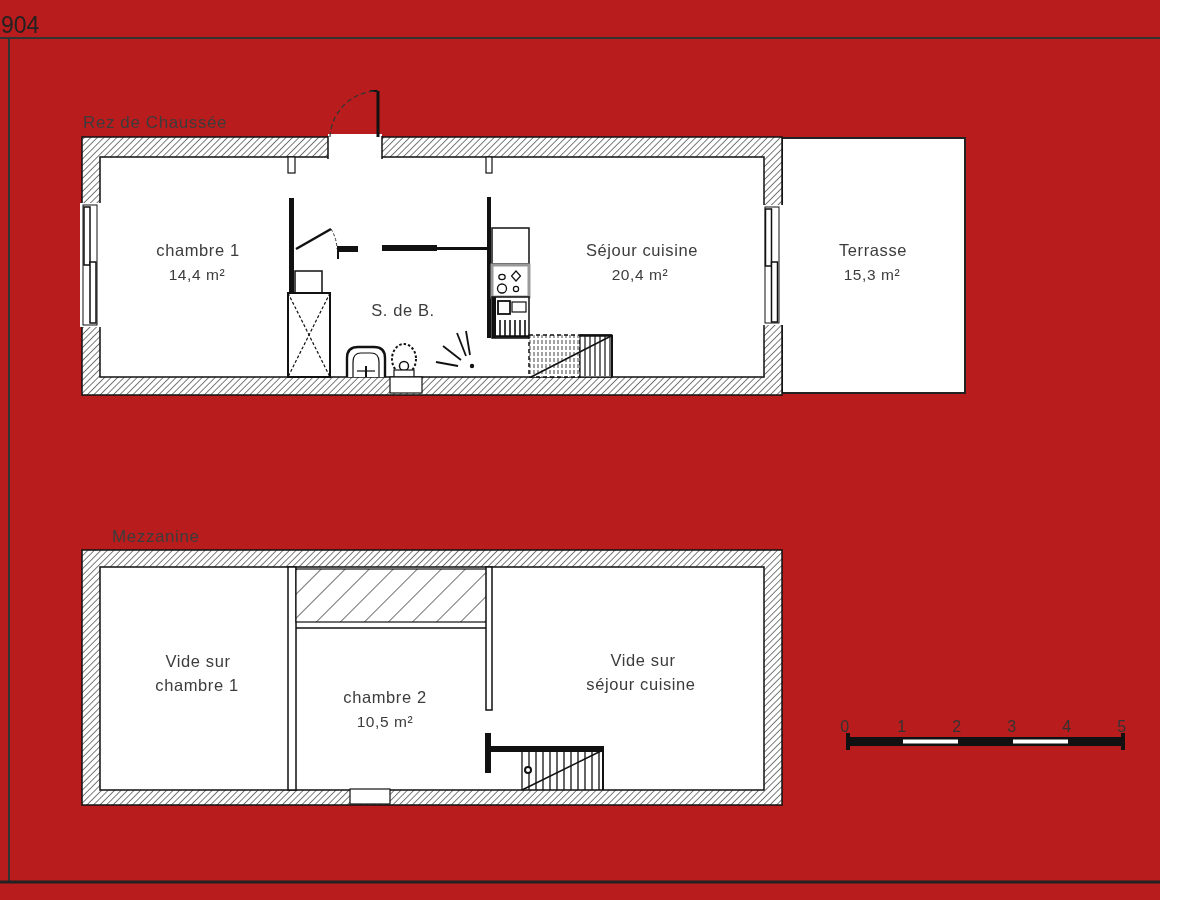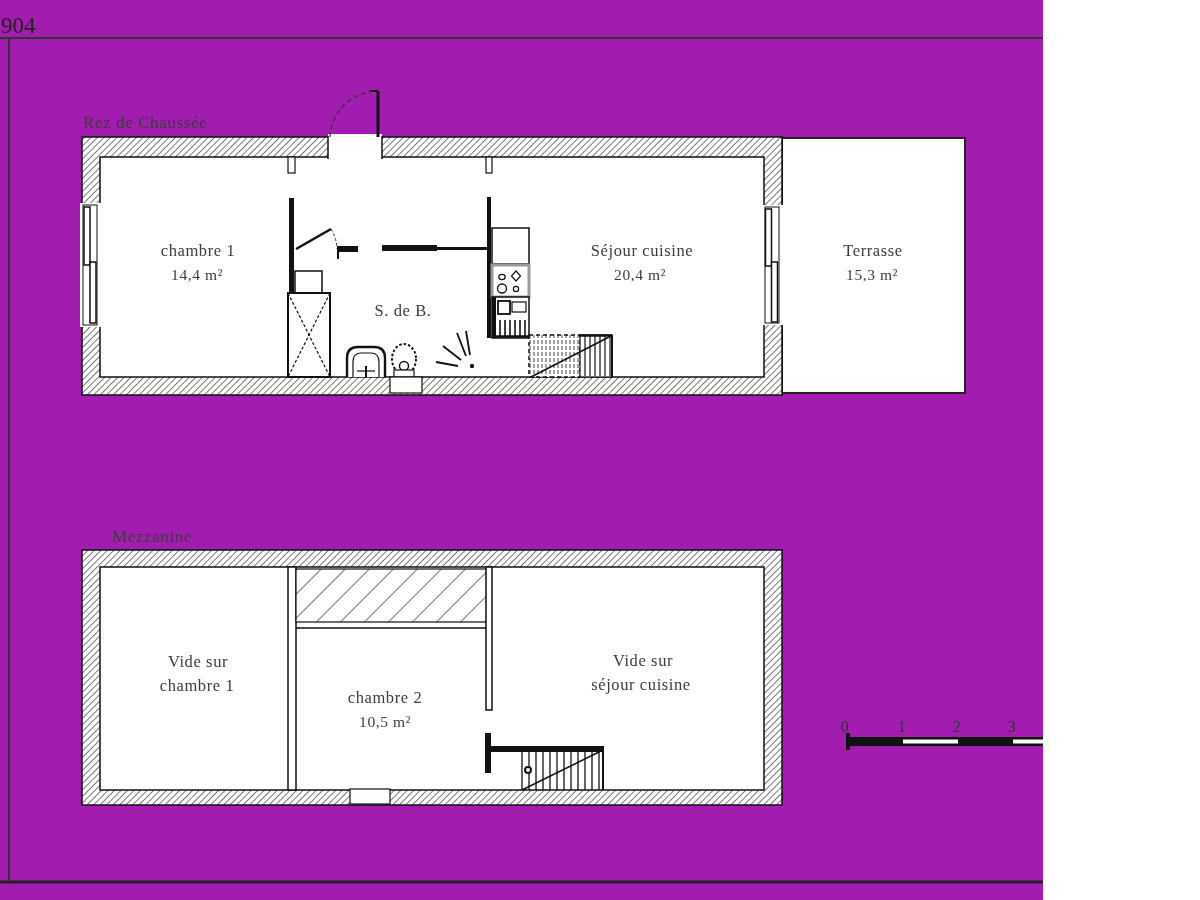--- a/index.html
+++ b/index.html
@@ -1,17 +1,17 @@
 <!DOCTYPE html>
 <html><head>
 <meta charset="utf-8">
 <style>
   html,body{margin:0;padding:0;background:#ffffff;}
-  .sheet{position:relative;width:1043px;height:900px;background:#a21caf;overflow:hidden;
-         font-family:Liberation Serif, serif;}
+  .sheet{position:relative;width:1160px;height:900px;background:#b91c1c;overflow:hidden;
+         font-family:Liberation Sans, sans-serif;}
   svg{position:absolute;left:0;top:0;}
   text{fill:#3c3c3c;letter-spacing:0.6px;}
   .room-name{font-size:16.5px;}
   .room-area{font-size:15.5px;}
   .floor-title{font-size:17px;}
   .sheet-num{font-size:23px;fill:#222;letter-spacing:0px;}
   .tick-num{font-size:16px;fill:#333;}
 </style>
 </head>
 <body>

